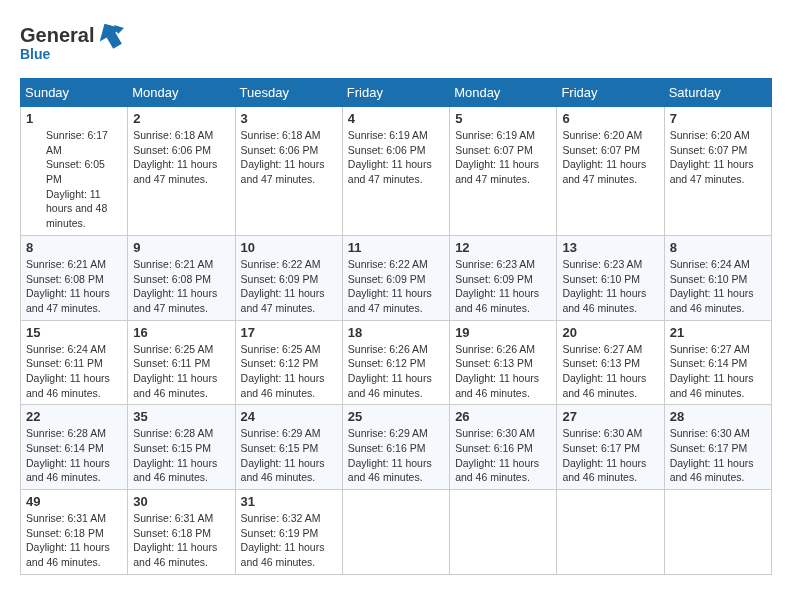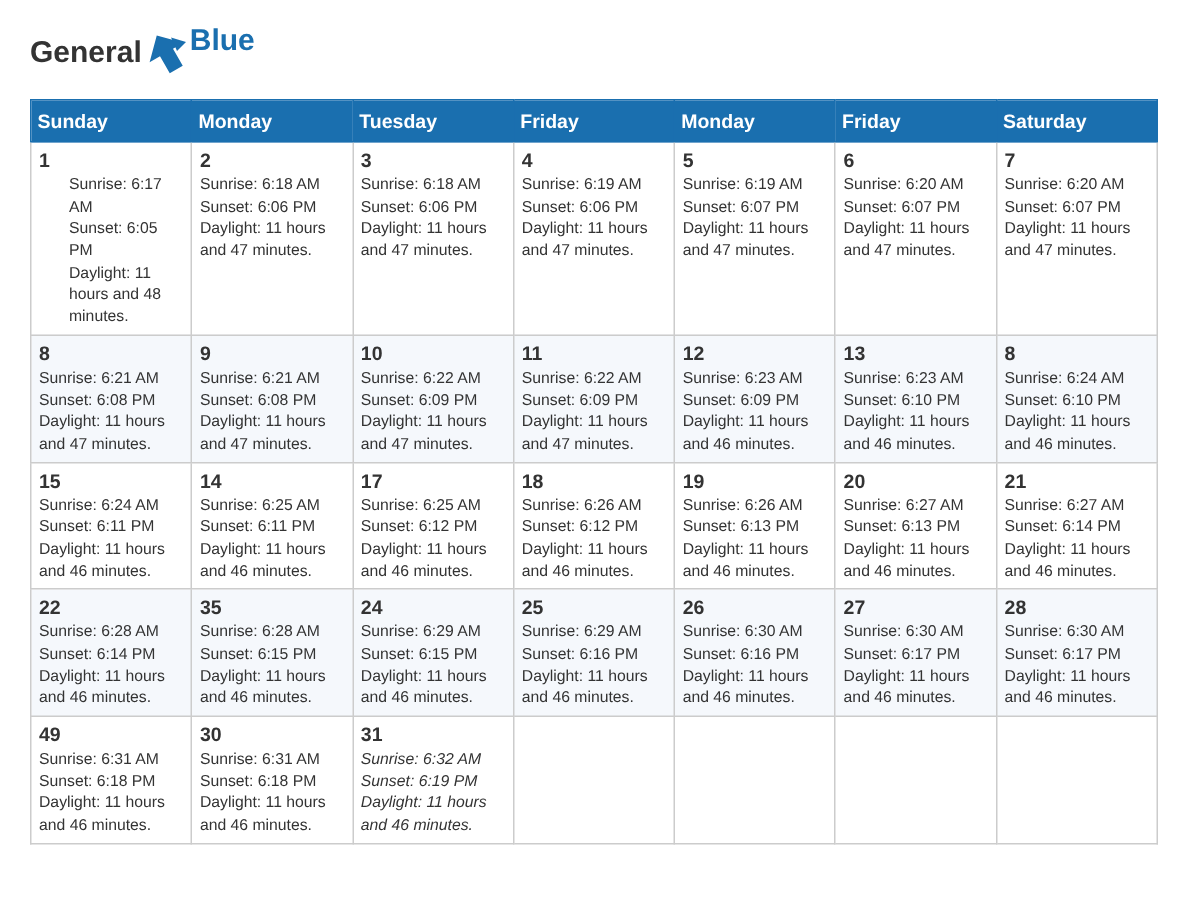--- a/index.html
+++ b/index.html
@@ -37,21 +37,21 @@
       width: 100%;
       border-collapse: collapse;
       font-size: 11px;
     }
     .calendar th {
       background: #1a6faf;
       color: #fff;
       padding: 6px 4px;
       text-align: left;
       font-size: 13px;
-      font-weight: bold;
+      font-weight: normal;
       border: 1px solid #1a6faf;
     }
     .calendar td {
       border: 1px solid #ccc;
       vertical-align: top;
       padding: 4px 5px;
       width: 107px;
       min-height: 80px;
       color: #333;
       background: #fff;
@@ -72,29 +72,29 @@
     }
     .empty-cell {
       background: #fff !important;
     }
   </style>
 </head>
 <body>
 
 <div class="header">
   <div class="logo">
-  <div style="display:flex;flex-direction:row;align-items:flex-start;text-align:center;">
+  <div style="display:flex;flex-direction:column;align-items:flex-start;text-align:center;">
     <div style="display:flex;align-items:center;gap:2px;">
       <span style="font-size:20px;font-weight:bold;color:#333;">General</span>
       <svg width="30" height="30" viewBox="0 0 30 30">
         <polygon points="15,2 28,15 20,15 20,28 10,28 10,15 2,15" fill="#1a6faf" transform="rotate(-30,15,15)"></polygon>
         <polygon points="18,5 28,8 22,14" fill="#1a6faf"></polygon>
       </svg>
     </div>
-    <span style="font-size:20px;font-weight:bold;color:#1a6faf;margin-top:-4px;">Blue</span>
+    <span style="font-size:14px;font-weight:bold;color:#1a6faf;margin-top:-4px;">Blue</span>
   </div>
 </div>
   <div class="title-block">
     <div class="month-title"></div>
     <div class="subtitle"></div>
   </div>
 </div>
 
 <table class="calendar">
   <thead>
@@ -198,21 +198,21 @@
         </td>
       </tr>
       <tr>
         <td>
           <span class="day-num">15</span>
           <div class="day-info" style="white-space: pre-line;">Sunrise: 6:24 AM
 Sunset: 6:11 PM
 Daylight: 11 hours and 46 minutes.</div>
         </td>
         <td>
-          <span class="day-num">14</span>
+          <span class="day-num">16</span>
           <div class="day-info" style="white-space: pre-line;">Sunrise: 6:25 AM
 Sunset: 6:11 PM
 Daylight: 11 hours and 46 minutes.</div>
         </td>
         <td>
           <span class="day-num">17</span>
           <div class="day-info" style="white-space: pre-line;">Sunrise: 6:25 AM
 Sunset: 6:12 PM
 Daylight: 11 hours and 46 minutes.</div>
         </td>
@@ -293,21 +293,21 @@
 Daylight: 11 hours and 46 minutes.</div>
         </td>
         <td>
           <span class="day-num">30</span>
           <div class="day-info" style="white-space: pre-line;">Sunrise: 6:31 AM
 Sunset: 6:18 PM
 Daylight: 11 hours and 46 minutes.</div>
         </td>
         <td>
           <span class="day-num">31</span>
-          <div class="day-info" style="white-space: pre-line; font-style: italic;">Sunrise: 6:32 AM
+          <div class="day-info" style="white-space: pre-line;">Sunrise: 6:32 AM
 Sunset: 6:19 PM
 Daylight: 11 hours and 46 minutes.</div>
         </td>
         <td class="empty-cell"></td>
         <td class="empty-cell"></td>
         <td class="empty-cell"></td>
         <td class="empty-cell"></td>
       </tr>
     </tbody>
 </table>

